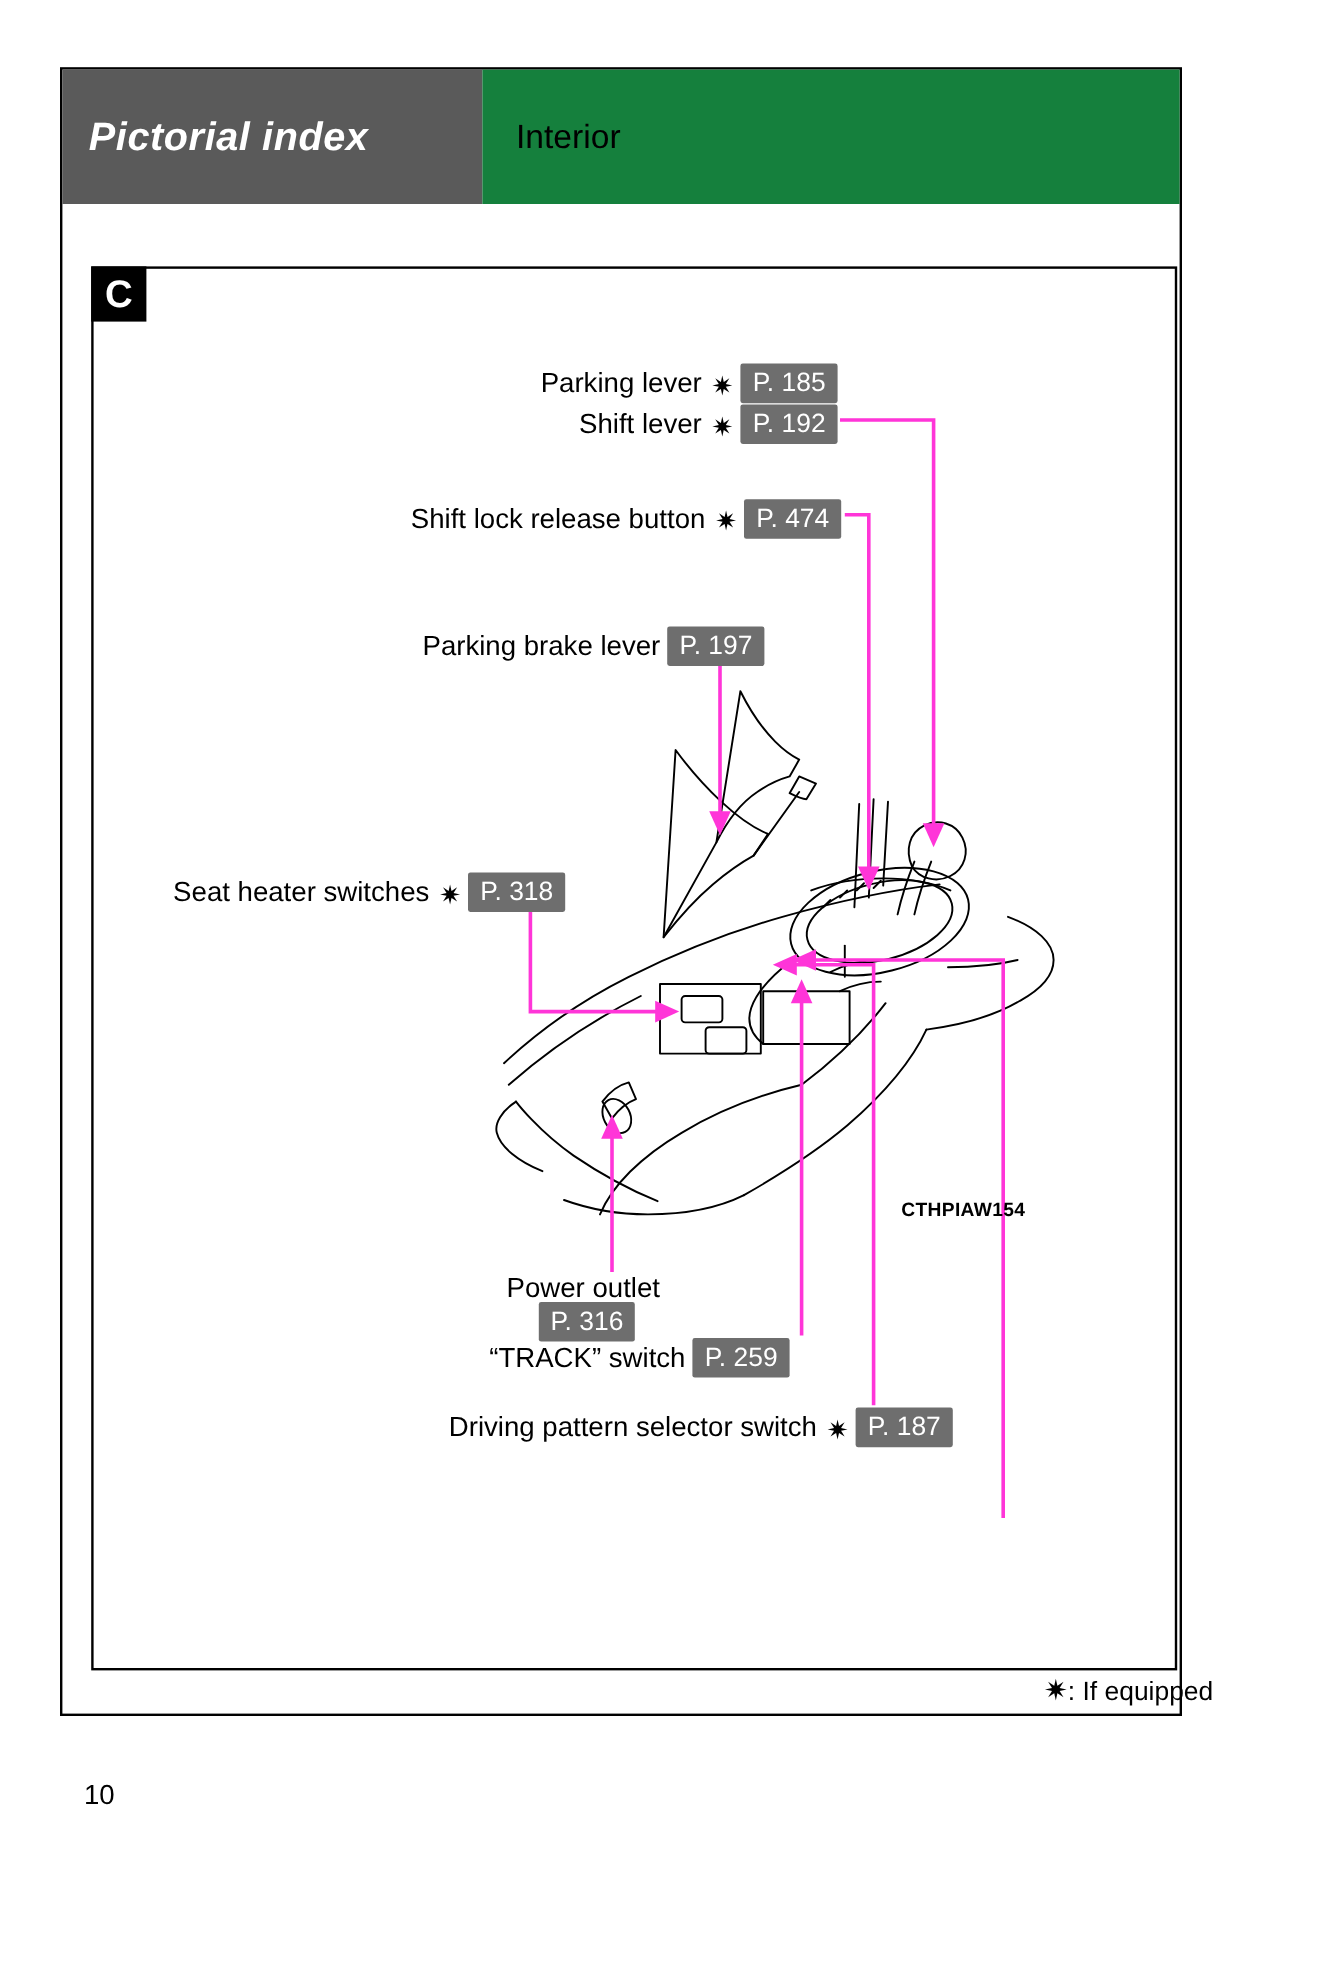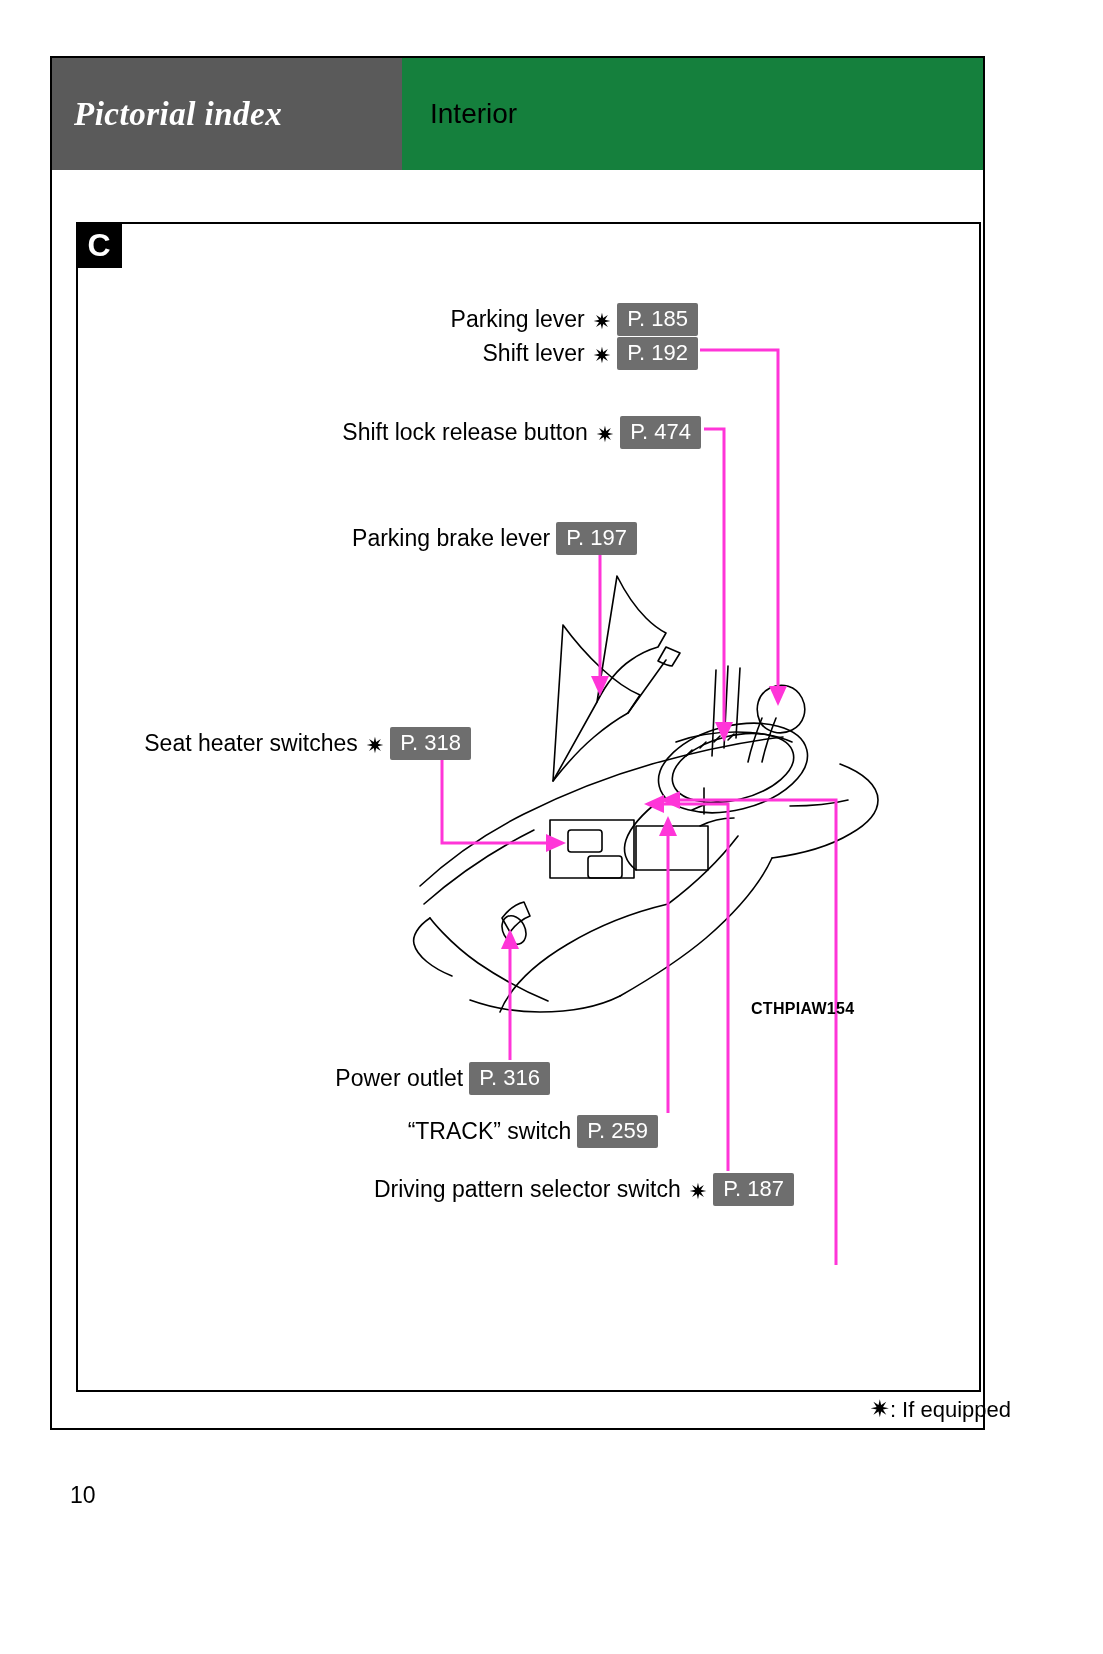--- a/index.html
+++ b/index.html
@@ -49,21 +49,20 @@
     background: #5a5a5a;
     color: #ffffff;
     display: flex;
     align-items: center;
     padding-left: 22px;
     box-sizing: border-box;
     font-size: 33px;
     font-weight: bold;
     font-style: italic;
     letter-spacing: 0.5px;
-    font-family: Liberation Serif, serif;
   }
   .header-section {
     flex: 1;
     background: #15803d;
     color: #000;
     display: flex;
     align-items: center;
     padding-left: 28px;
     box-sizing: border-box;
     font-size: 28px;
@@ -282,21 +281,21 @@
     <span class="cl-text">Parking brake lever</span>
     <span class="pageref">P. 197</span>
   </div>
 
   <div class="callout right-anchor" style="right:632px; top:727px;">
     <span class="cl-text">Seat heater switches</span>
     <span class="ast">✷</span>
     <span class="pageref">P. 318</span>
   </div>
 
-  <div class="callout right-anchor" style="right:553px; top:1062px;">
+  <div class="callout right-anchor" style="right:553px; top:1062px;flex-direction:column;">
     <span class="cl-text">Power outlet</span>
     <span class="pageref">P. 316</span>
   </div>
 
   <div class="callout right-anchor" style="right:445px; top:1115px;">
     <span class="cl-text">“TRACK” switch</span>
     <span class="pageref">P. 259</span>
   </div>
 
   <div class="callout right-anchor" style="right:309px; top:1173px;">

